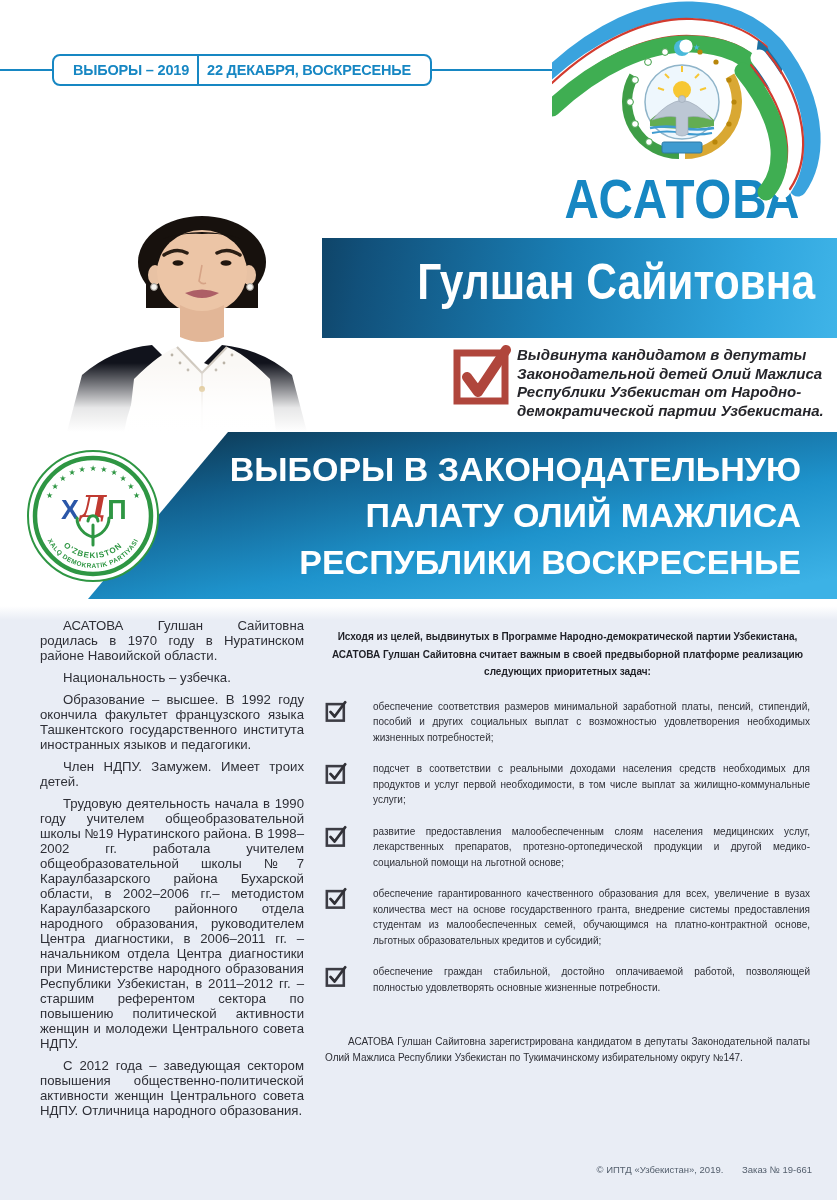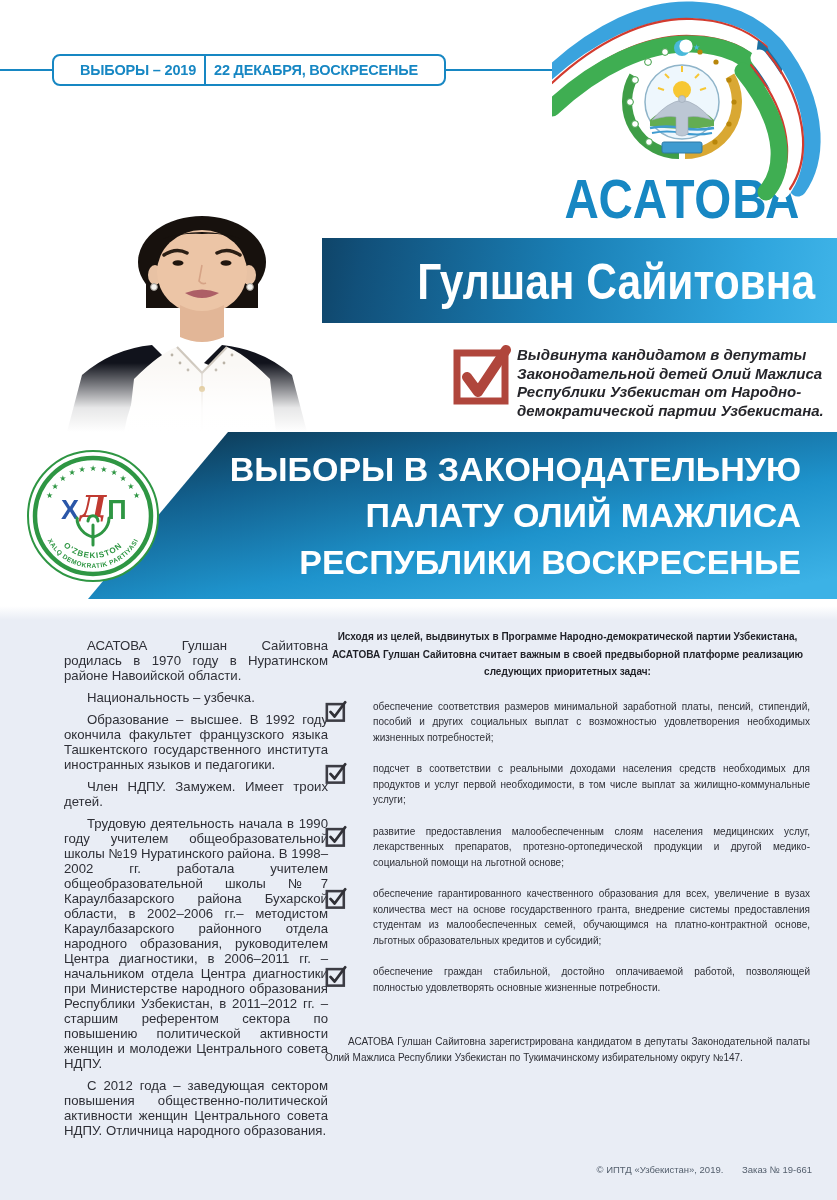--- a/index.html
+++ b/index.html
@@ -8,31 +8,31 @@
     background:#ffffff;
     font-family:"Liberation Sans","DejaVu Sans",sans-serif;
   }
   
   .topline{position:absolute;height:2px;background:#1787c3;top:69px;}
   .topline.left{left:0;width:52px;}
   .topline.right{left:374px;width:218px;}
   .badge{
     position:absolute;left:52px;top:54px;height:32px;box-sizing:border-box;
     border:2px solid #1787c3;border-radius:8px;display:flex;align-items:center;
-    padding:0 26px;color:#1787c3;font-weight:bold;font-size:14.5px;letter-spacing:-.2px;
+    padding:0 19px;color:#1787c3;font-weight:bold;font-size:14.5px;letter-spacing:-.2px;
     background:#fff;white-space:nowrap;
   }
   .badge .div{width:2px;align-self:stretch;background:#1787c3;margin:0 8px;}
   
   .surname{
     position:absolute;right:37px;top:166px;font-size:56px;font-weight:bold;color:#1787c3;
     transform:scaleX(.85);transform-origin:right center;white-space:nowrap;letter-spacing:1px;
   }
   .name-band{
-    position:absolute;left:228px;right:0;top:238px;height:85px;
+    position:absolute;left:228px;right:0;top:238px;height:100px;
     background:linear-gradient(100deg,#0b2c43 0%,#11507a 22%,#1a7fb5 55%,#2fa5dd 85%,#3fb4e8 100%);
   }
   .given-names{
     position:absolute;right:22px;top:15px;font-size:50px;font-weight:bold;color:#fff;
     transform:scaleX(.85);transform-origin:right center;white-space:nowrap;
   }
   
   .red-check{position:absolute;left:450px;top:344px;}
   .nomination{
     position:absolute;left:517px;top:346px;width:320px;
@@ -48,22 +48,22 @@
     color:#fff;font-weight:bold;font-size:34px;line-height:46.5px;white-space:nowrap;
   }
   .party-logo{position:absolute;left:26px;top:449px;z-index:5;}
   
   .ribbon{position:absolute;right:0;top:0;z-index:1;}
   .emblem{position:absolute;left:622px;top:36px;z-index:2;}
   
   .body-bg{position:absolute;left:0;top:606px;width:837px;height:594px;
     background:linear-gradient(#ffffff 0,#e9edf5 14px,#e9edf5 100%);z-index:0;}
   .col-left{
-    position:absolute;left:40px;top:638px;width:264px;z-index:4;
-    font-size:13.2px;line-height:15px;color:#2e2f36;text-align:justify;margin-left:24px;
+    position:absolute;left:40px;top:618px;width:264px;z-index:4;
+    font-size:13.2px;line-height:15px;color:#2e2f36;text-align:justify;
   }
   .col-left p{margin:0 0 7px 0;text-indent:23px;}
   .col-right{position:absolute;left:325px;top:628px;width:485px;z-index:4;
     font-size:10px;line-height:15.5px;color:#2e2f36;}
   .intro{font-weight:bold;text-align:center;line-height:17.5px;margin:0 4px 18px 4px;color:#1f2026;}
   .item{display:flex;margin-bottom:16px;gap:15px;}
   .item .cb{flex:0 0 22px;margin-right:11px;margin-top:1px;}
   .item .txt{text-align:justify;}
   .conclusion{margin-top:39px;text-indent:23px;text-align:justify;}
   .footer{

